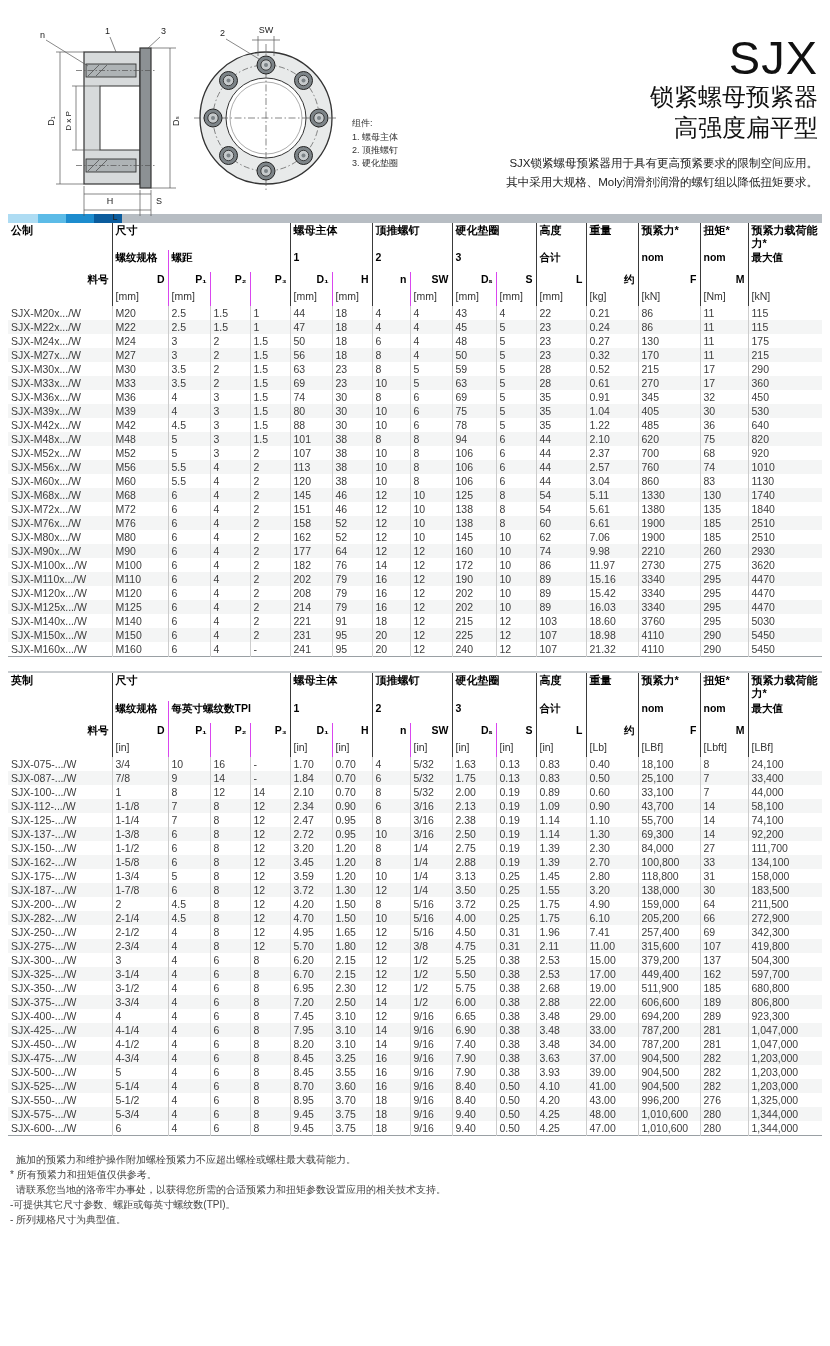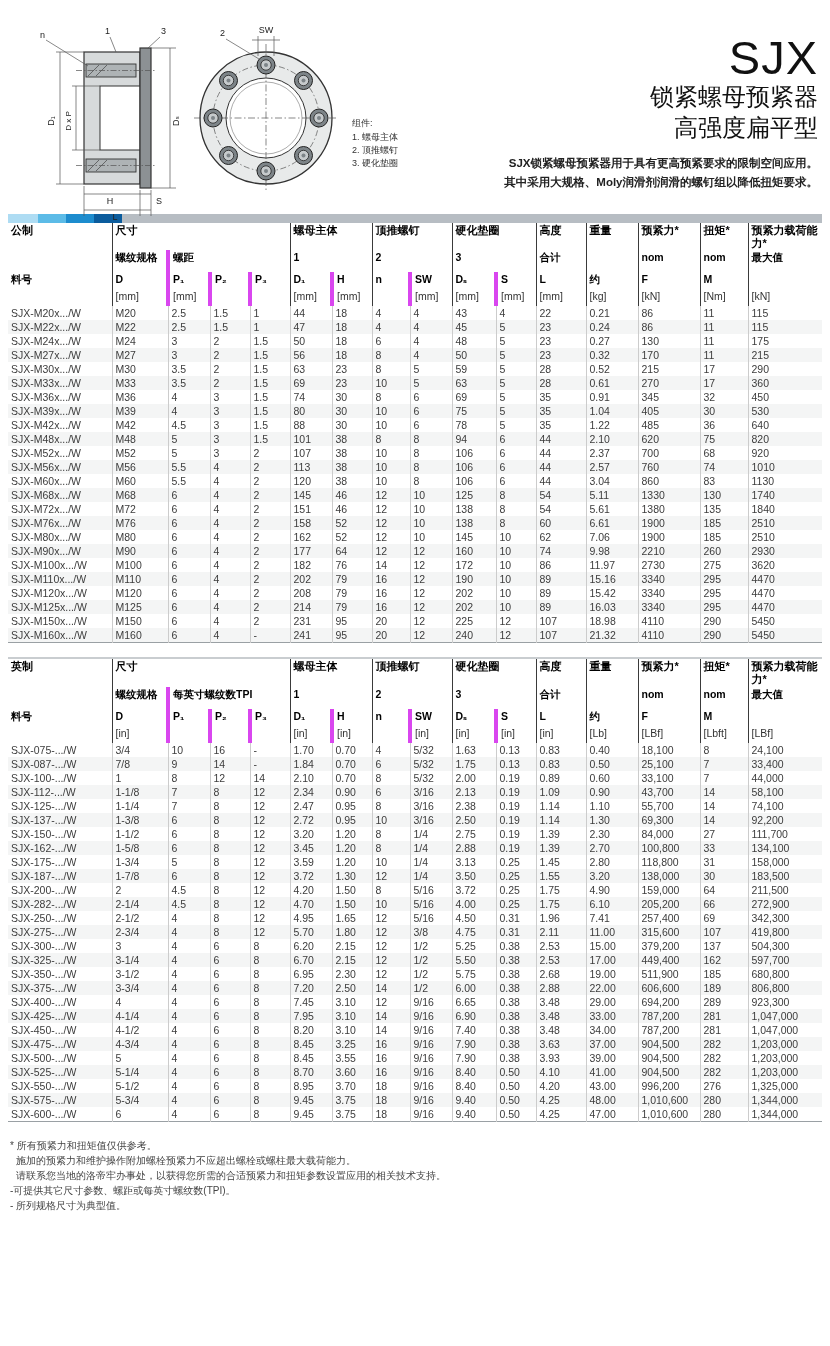--- a/index.html
+++ b/index.html
@@ -3,35 +3,35 @@
 <meta charset="utf-8">
 <style>
   html,body{margin:0;padding:0;background:#fff;}
   .page{width:830px;height:1346px;background:#fff;position:relative;
         font-family:"Liberation Sans","DejaVu Sans",sans-serif;color:#222;overflow:hidden;}
   .top{position:relative;height:214px;}
   .drawing{position:absolute;left:14px;top:22px;}
   .titleblock{position:absolute;right:12px;top:34px;text-align:right;width:420px;}
   .product{font-size:47px;font-weight:400;color:#111;letter-spacing:1px;line-height:1;}
   .subtitle{font-size:24px;color:#111;line-height:1.3;}
-  .desc{font-size:11.5px;font-weight:bold;color:#222;line-height:1.6;}
+  .desc{font-size:11.5px;font-weight:normal;color:#222;line-height:1.6;}
   .desc.first{margin-top:11px;}
   .bar{display:flex;height:9px;margin:0 8px;}
   .rule{height:2px;margin:14px 8px 0 8px;}
   .tablewrap{margin:0 8px;}
   table.dtab{border-collapse:collapse;table-layout:fixed;width:814px;font-size:10.5px;color:#3c3c3c;
              border-bottom:1.5px solid #9aa0a4;}
   table.dtab th{text-align:left;font-weight:bold;color:#000;padding:1px 3px;vertical-align:top;
                 line-height:1.15;overflow:hidden;white-space:normal;}
   tr.h0 th{height:24px;font-size:11px;}
   tr.h1 th{height:20px;}
-  tr.h2 th{height:15px;}
+  tr.h2 th{height:15px;text-align:right;}
   tr.h3 th{height:15px;font-weight:normal;color:#333;}
   th.db{border-left:1px solid #3a3a3a;}
-  th.lb{border-left:4px solid #d946ef;}
+  th.lb{border-left:1px solid #d946ef;}
   th.ctr{text-align:center;}
   th.cap{line-height:1.1;}
   table.dtab td{padding:0 3px;height:14px;line-height:14px;border-left:1px solid #cccccc;
                 white-space:nowrap;overflow:hidden;}
   table.dtab td:first-child{border-left:none;margin-left:22px;}
   table.dtab tbody tr:nth-child(even){background:#f4f5f5;}
   .notes{margin:16px 10px 0 10px;font-size:10px;color:#444;line-height:1.5;}
   .note.indent{padding-left:6px;}
   svg text{font-family:"Liberation Sans","DejaVu Sans",sans-serif;}
 </style>
@@ -644,20 +644,38 @@
             <td>12</td>
             <td>202</td>
             <td>10</td>
             <td>89</td>
             <td>16.03</td>
             <td>3340</td>
             <td>295</td>
             <td>4470</td>
           </tr>
           <tr>
+            <td>SJX-M140x.../W</td>
+            <td>M140</td>
+            <td>6</td>
+            <td>4</td>
+            <td>2</td>
+            <td>221</td>
+            <td>91</td>
+            <td>18</td>
+            <td>12</td>
+            <td>215</td>
+            <td>12</td>
+            <td>103</td>
+            <td>18.60</td>
+            <td>3760</td>
+            <td>295</td>
+            <td>5030</td>
+          </tr>
+          <tr>
             <td>SJX-M150x.../W</td>
             <td>M150</td>
             <td>6</td>
             <td>4</td>
             <td>2</td>
             <td>231</td>
             <td>95</td>
             <td>20</td>
             <td>12</td>
             <td>225</td>
@@ -1260,20 +1278,20 @@
             <td>47.00</td>
             <td>1,010,600</td>
             <td>280</td>
             <td>1,344,000</td>
           </tr>
         </tbody>
       </table>
     </div>
 
   <div class="notes">
+    <div class="note indent">施加的预紧力和维护操作附加螺栓预紧力不应超出螺栓或螺柱最大载荷能力。</div>
     <div class="note">* 所有预紧力和扭矩值仅供参考。</div>
-    <div class="note indent">施加的预紧力和维护操作附加螺栓预紧力不应超出螺栓或螺柱最大载荷能力。</div>
     <div class="note indent">请联系您当地的洛帝牢办事处，以获得您所需的合适预紧力和扭矩参数设置应用的相关技术支持。</div>
     <div class="note">-可提供其它尺寸参数、螺距或每英寸螺纹数(TPI)。</div>
     <div class="note">- 所列规格尺寸为典型值。</div>
   </div>
 
 </div>
 
 </body></html>

